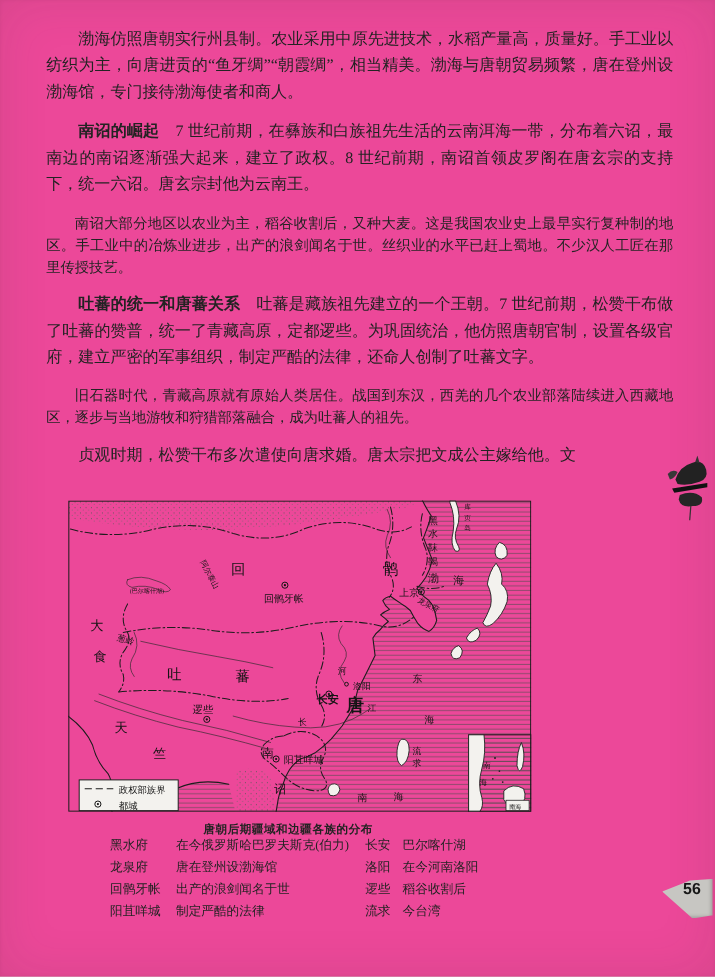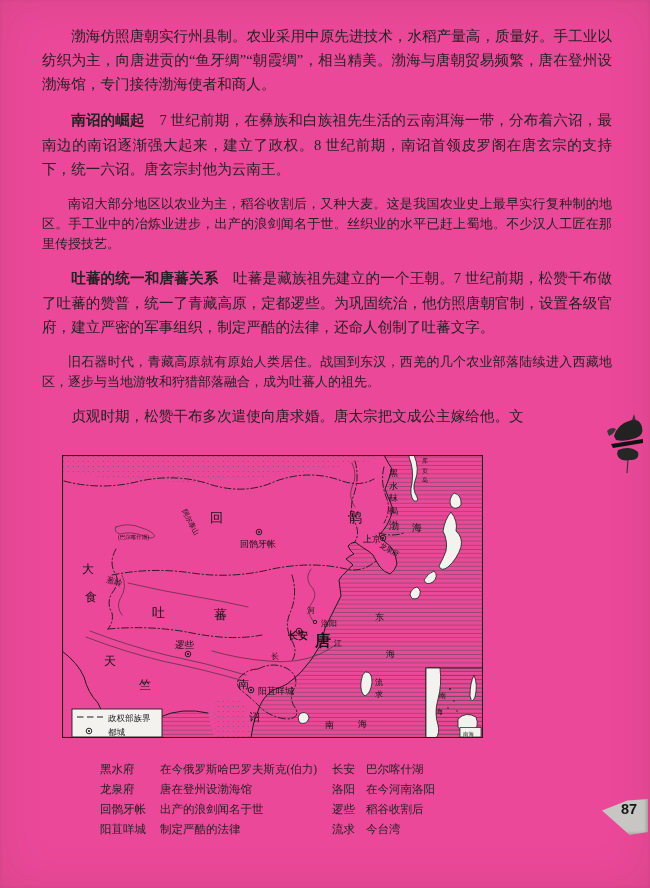--- a/index.html
+++ b/index.html
@@ -7,21 +7,21 @@
     position:relative;width:650px;height:888px;margin:0 auto;
     background:#ec4899;color:#232323;overflow:hidden;
     font-family:"Liberation Serif","DejaVu Serif",serif;
     box-shadow:inset 0 0 46px rgba(60,55,45,.12), inset 0 0 4px rgba(0,0,0,.06);
   }
   .text-flow{position:absolute;left:42px;top:24px;width:570px;}
   .para{margin:0;text-align:justify;text-indent:2em;}
   .para.body{font-size:14.6px;line-height:24px;margin-top:12px;}
   .para.body:first-child{margin-top:0;}
   .para.small{font-size:13px;line-height:20px;margin-top:13px;}
-  .run-in{font-family:Liberation Mono, monospace;font-weight:bold;text-indent:0;}
+  .run-in{font-family:Liberation Serif, serif;font-weight:bold;text-indent:0;}
   .map-wrap{position:absolute;left:62px;top:455px;width:421px;height:283px;}
   .map-wrap svg{display:block;}
   .map-wrap text{font-family:"Liberation Serif","DejaVu Serif",serif;fill:#141414;}
   .map-wrap text.mb{font-family:"Liberation Sans","DejaVu Sans",sans-serif;font-weight:bold;}
   .coast{stroke:#1d1d1d;stroke-width:1;fill:none;stroke-linejoin:round;stroke-linecap:round;}
   .thin{stroke:#2a2a2a;stroke-width:.6;fill:none;stroke-linecap:round;}
   .isle{fill:#f3f2ee;stroke:#1d1d1d;stroke-width:.8;}
   .dash{stroke:#1d1d1d;stroke-width:.95;fill:none;stroke-dasharray:7 2.5 1.5 2.5;stroke-linecap:round;}
   .map-caption{
     position:absolute;left:62px;top:747px;width:400px;text-align:center;
@@ -200,20 +200,21 @@
           <circle cx="189" cy="235" r="1" fill="#141414"></circle>
           <circle cx="237" cy="176" r="2.8" fill="none" stroke="#141414" stroke-width="0.9"></circle>
           <circle cx="237" cy="176" r="1" fill="#141414"></circle>
           <circle cx="27" cy="276" r="2.8" fill="none" stroke="#141414" stroke-width="0.9"></circle>
           <circle cx="27" cy="276" r="1" fill="#141414"></circle>
           <circle cx="253" cy="167" r="1.7" fill="none" stroke="#141414" stroke-width="0.9"></circle>
         </g>
     </svg>
   </div>
 
+  <div class="map-caption">唐朝后期疆域和边疆各族的分布</div>
 
   <div class="gazetteer">
       <div class="cell">黑水府</div>
       <div class="cell">在今俄罗斯哈巴罗夫斯克(伯力)</div>
       <div class="cell">长安</div>
       <div class="cell">巴尔喀什湖</div>
       <div class="cell">龙泉府</div>
       <div class="cell">唐在登州设渤海馆</div>
       <div class="cell">洛阳</div>
       <div class="cell">在今河南洛阳</div>
@@ -221,15 +222,15 @@
       <div class="cell">出产的浪剑闻名于世</div>
       <div class="cell">逻些</div>
       <div class="cell">稻谷收割后</div>
       <div class="cell">阳苴咩城</div>
       <div class="cell">制定严酷的法律</div>
       <div class="cell">流求</div>
       <div class="cell">今台湾</div>
     </div>
 
   <div class="page-tab"></div>
-  <div class="page-num">87</div>
+  <div class="page-num">56</div>
 
 </div>
 
 </body></html>

